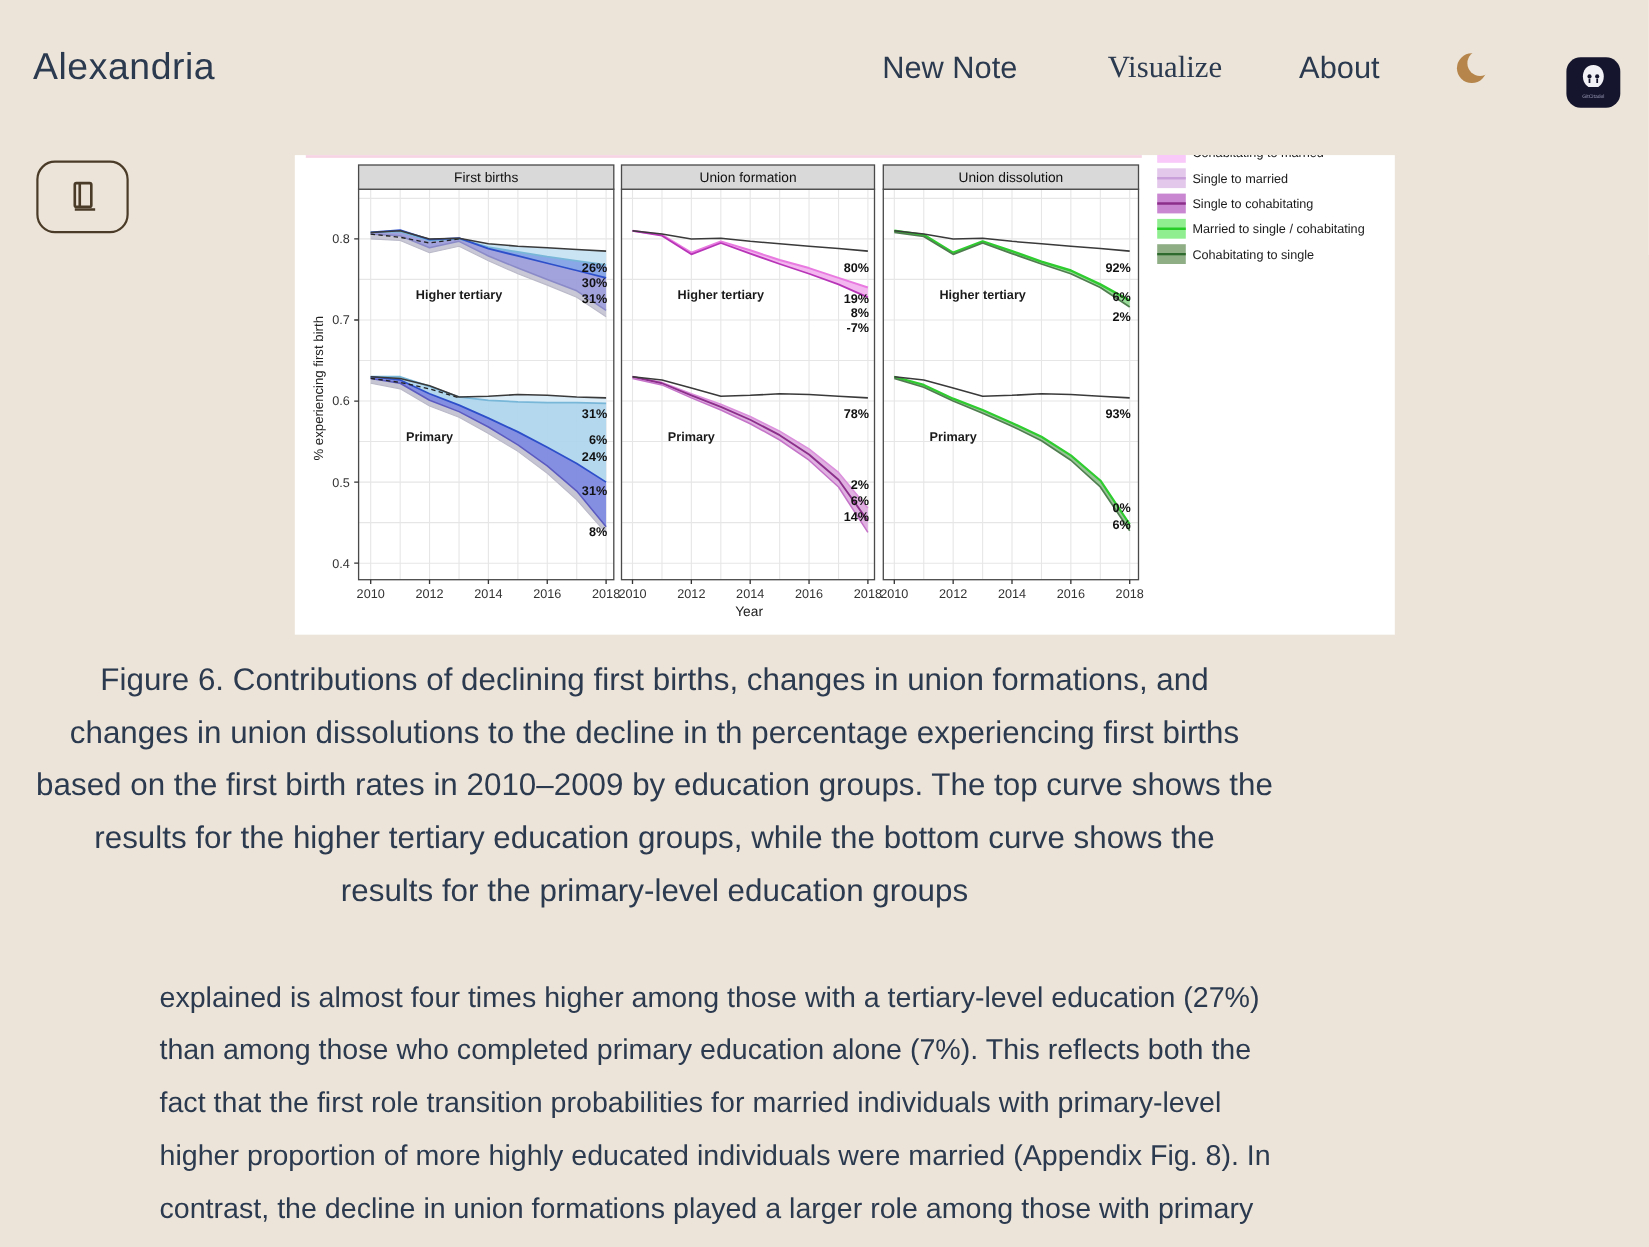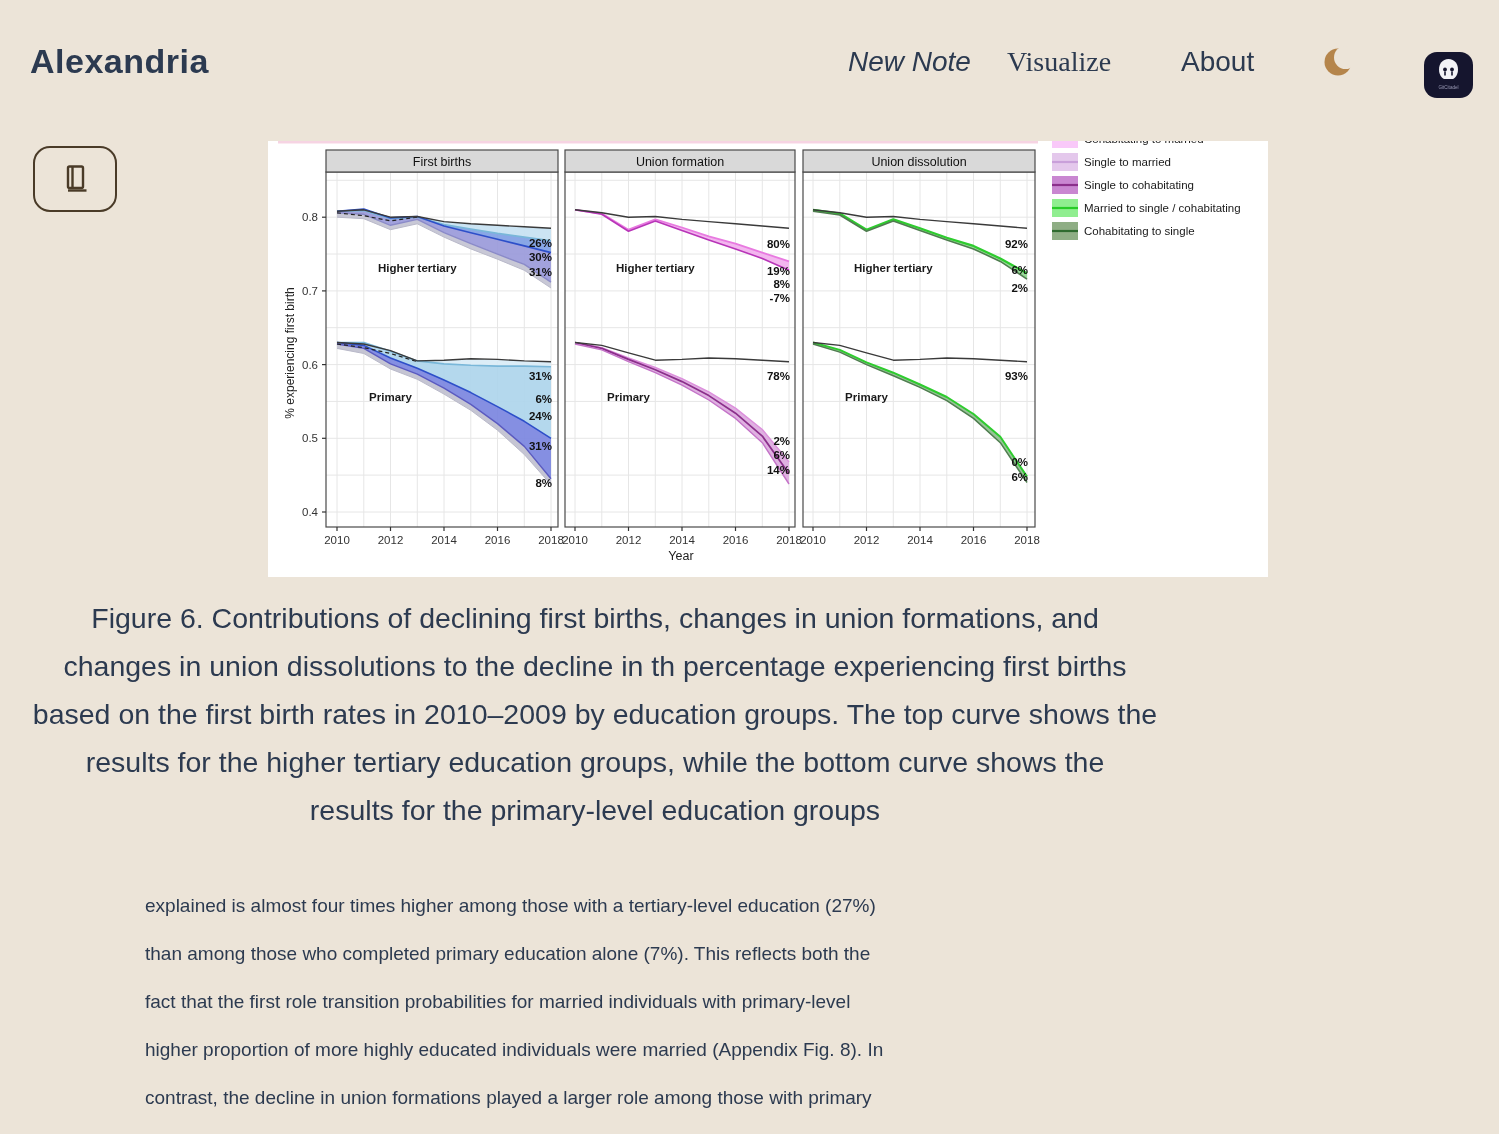--- a/index.html
+++ b/index.html
@@ -1,41 +1,41 @@
 <!DOCTYPE html>
 <html><head>
 <meta charset="utf-8">
 <style>
   html,body{margin:0;padding:0;}
   body{font-family:"Liberation Sans", sans-serif;}
   #app{position:relative;width:1499px;height:1134px;overflow:hidden;background:#ece4d8;}
 
   
-  .brand{position:absolute;left:30px;top:42px;font-size:34px;font-weight:700;color:#2c3a50;letter-spacing:.5px;}
+  .brand{position:absolute;left:30px;top:42px;font-size:34px;font-weight:400;color:#2c3a50;letter-spacing:.5px;}
   .nav-item{position:absolute;top:46px;font-size:28px;color:#2c3a50;cursor:pointer;white-space:nowrap;}
-  #nav-new-note{left:848px;font-style:italic;}
+  #nav-new-note{left:802px;}
   #nav-visualize{left:1007px;font-family:Liberation Serif, serif;}
   #nav-about{left:1181px;text-align:right;}
   .moon-btn{position:absolute;left:1322px;top:44px;width:34px;height:36px;cursor:pointer;}
   .logo-btn{position:absolute;left:1424px;top:52px;width:49px;height:46px;border-radius:13px;background:#15152e;cursor:pointer;display:flex;align-items:center;justify-content:center;}
 
   
   .reader-btn{position:absolute;left:33px;top:146px;width:84px;height:66px;border:2.5px solid #4a3b28;border-radius:17px;box-sizing:border-box;display:flex;align-items:center;justify-content:center;cursor:pointer;background:transparent;}
 
   
   .figure-box{position:absolute;left:268px;top:141px;width:1000px;height:436px;background:#ffffff;}
   .figure-box svg{display:block;}
 
   
   .caption{position:absolute;left:0;top:594px;width:1190px;text-align:center;color:#2c3a50;}
   .caption .cap-line{height:48px;line-height:48px;font-size:28.5px;white-space:nowrap;}
 
   
   .bodytext{position:absolute;left:145px;top:882px;width:1300px;color:#2c3a50;}
-  .bodytext .body-line{height:48px;line-height:48px;font-size:19px;white-space:nowrap;}
+  .bodytext .body-line{height:48px;line-height:48px;font-size:26px;white-space:nowrap;}
 </style>
 </head>
 <body>
 
 <div id="app">
 
   <div class="brand">Alexandria</div>
   <div class="nav-item" id="nav-new-note">New Note</div>
   <div class="nav-item" id="nav-visualize">Visualize</div>
   <div class="nav-item" id="nav-about">About</div>

